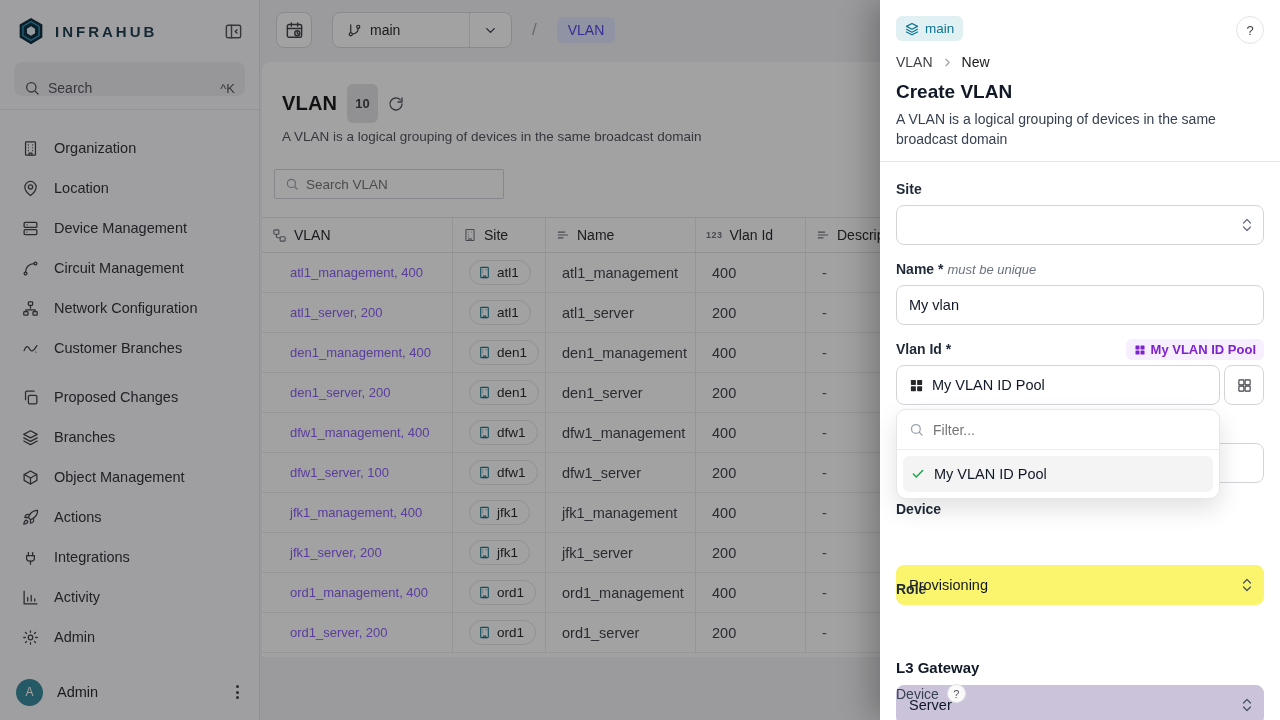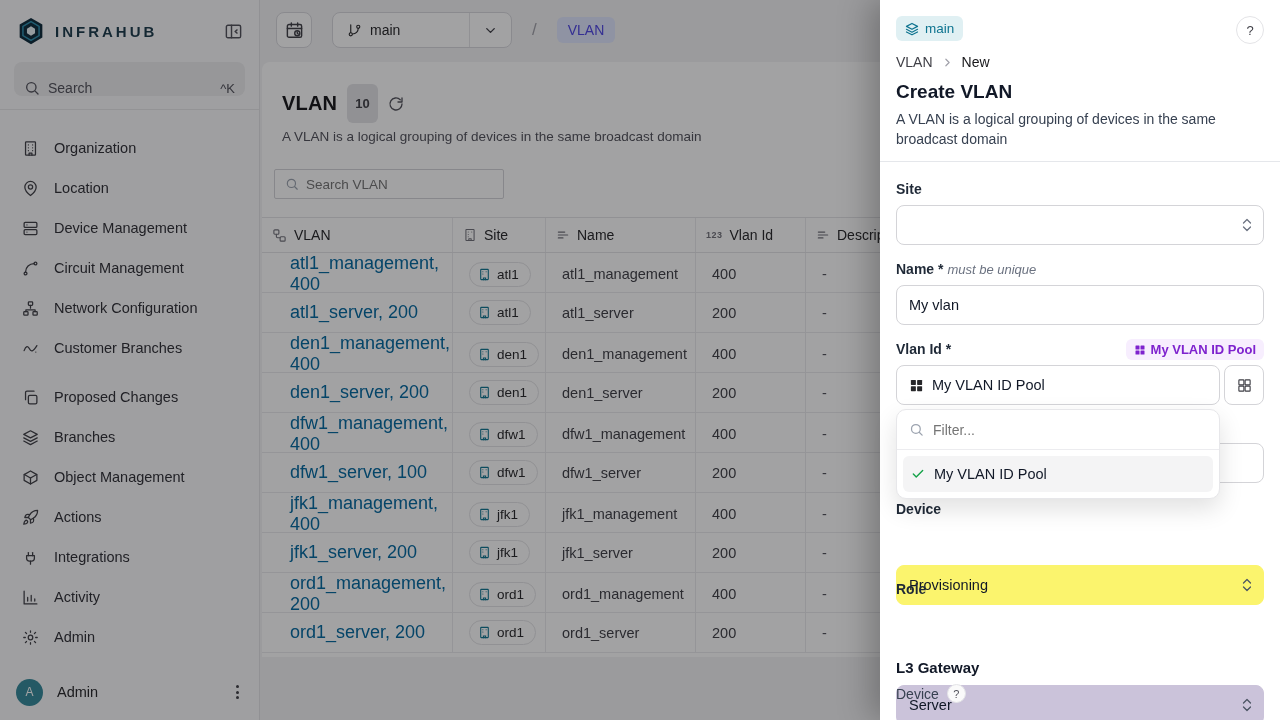--- a/index.html
+++ b/index.html
@@ -46,21 +46,21 @@
 
   .grid-row { display:grid; grid-template-columns:190px 93px 150px 110px 1fr; align-items:center; }
   .thead { border-top:1px solid #e4e4e7; border-bottom:1px solid #e4e4e7; height:36px; }
   .th { display:flex; align-items:center; gap:7px; padding-left:10px; font-size:14px; color:#27272a; height:100%; }
   .th svg, .th .num { color:#71717a; }
   .num { font-size:9px; font-weight:700; letter-spacing:.5px; }
   .th + .th, .td + .td { border-left:1px solid #ebebee; }
   .trow { height:40px; border-bottom:1px solid #ebebee; cursor:pointer; }
   .td { display:flex; align-items:center; height:100%; padding-left:16px; font-size:14.5px; color:#3f3f46; }
   .td.first { padding-left:28px; }
-  .vlan-link { color:#0369a1; text-decoration:none; font-size:18px; }
+  .vlan-link { color:#8b5cf6; text-decoration:none; font-size:13px; }
   .site-pill { display:inline-flex; align-items:center; gap:6px; border:1px solid #e4e4e7; border-radius:999px; padding:4px 11px 4px 8px; font-size:13.5px; color:#27272a; background:#fff; cursor:pointer; }
   .site-pill svg { color:#0e7490; }
   .dash { color:#52525b; }
 
   
   .overlay { position:absolute; left:0; top:0; width:880px; height:720px; background:rgba(10,10,12,.38); z-index:50; }
 
   
   .drawer { position:absolute; left:880px; top:0; width:400px; height:720px; background:#fff; z-index:100; box-shadow:-10px 0 30px rgba(0,0,0,.25); }
   .abs { position:absolute; left:16px; width:368px; }
@@ -462,21 +462,21 @@
             </svg>
             <span>jfk1</span>
           </span>
         </div>
       <div class="td">jfk1_server</div>
       <div class="td">200</div>
       <div class="td dash">-</div>
     </div>
     <div class="grid-row trow">
       <div class="td first">
-          <a class="vlan-link">ord1_management, 200</a>
+          <a class="vlan-link">ord1_management, 400</a>
         </div>
       <div class="td">
           <span class="site-pill">
             <svg class="ic" width="13" height="13" viewBox="0 0 24 24" fill="none" stroke="currentColor" stroke-width="2" stroke-linecap="round">
               <rect x="5" y="2.5" width="14" height="19" rx="1"></rect>
               <path d="M9 7h.01M15 7h.01M9 11h.01M10 21.5v-3h4v3"></path>
             </svg>
             <span>ord1</span>
           </span>
         </div>

